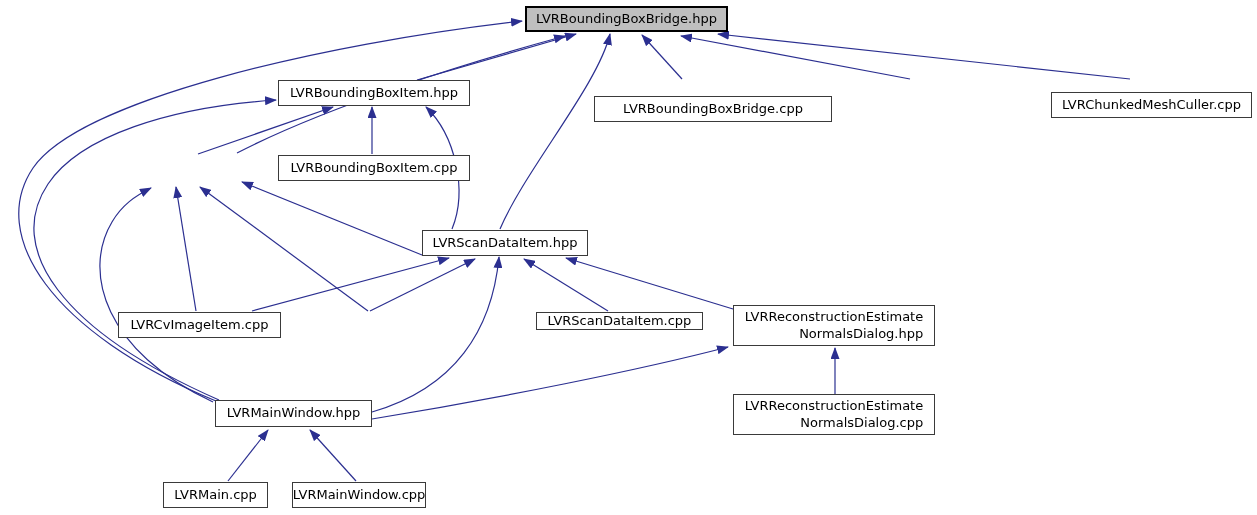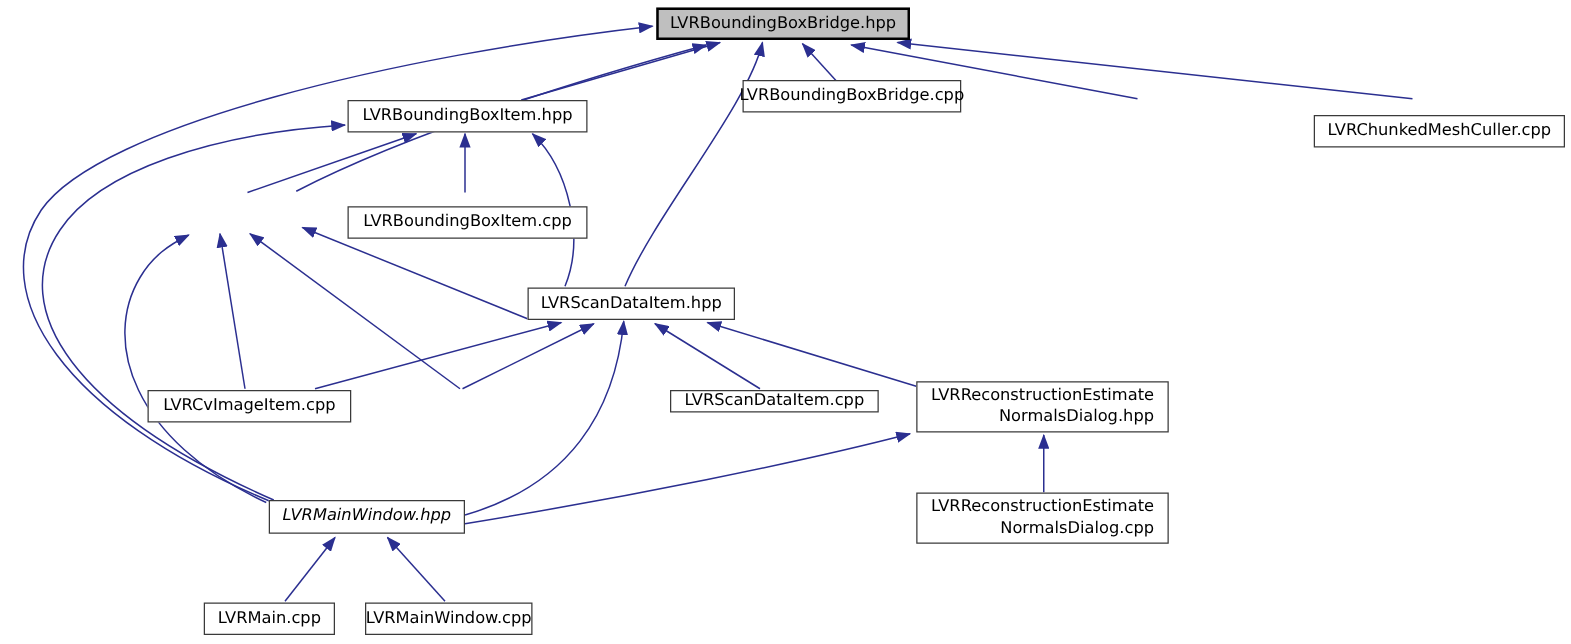--- a/index.html
+++ b/index.html
@@ -66,40 +66,40 @@
     <path class="edge" marker-end="url(#arrow)" d="M372,419 C500,398 640,370 728,347"></path>
     <path class="edge" marker-end="url(#arrow)" d="M835,394 L835,348"></path>
     <path class="edge" marker-end="url(#arrow)" d="M228,481 L268,430"></path>
     <path class="edge" marker-end="url(#arrow)" d="M356,481 L310,430"></path>
   </svg>
 
   <div class="node highlight" style="left:525px;top:6px;width:203px;height:26px;">LVRBoundingBoxBridge.hpp</div>
 
   <div class="node" style="left:278px;top:80px;width:192px;height:26px;">LVRBoundingBoxItem.hpp</div>
 
-  <div class="node" style="left:594px;top:64px;width:175px;height:26px;">LVRBoundingBoxBridge.cpp</div>
+  <div class="node" style="left:594px;top:96px;width:238px;height:26px;">LVRBoundingBoxBridge.cpp</div>
 
 
   <div class="node" style="left:1051px;top:80px;width:201px;height:26px;margin-top:12px;">LVRChunkedMeshCuller.cpp</div>
 
 
-  <div class="node" style="left:278px;top:165px;width:192px;height:26px;">LVRBoundingBoxItem.cpp</div>
+  <div class="node" style="left:278px;top:155px;width:192px;height:26px;">LVRBoundingBoxItem.cpp</div>
 
   <div class="node" style="left:422px;top:230px;width:166px;height:26px;">LVRScanDataItem.hpp</div>
 
   <div class="node" style="left:118px;top:312px;width:163px;height:26px;">LVRCvImageItem.cpp</div>
 
 
   <div class="node" style="left:536px;top:312px;width:167px;height:18px;">LVRScanDataItem.cpp</div>
 
   <div class="node" style="left:733px;top:305px;width:202px;height:41px;">LVRReconstructionEstimate
 NormalsDialog.hpp</div>
 
   <div class="node" style="left:733px;top:394px;width:202px;height:41px;">LVRReconstructionEstimate
 NormalsDialog.cpp</div>
 
-  <div class="node" style="left:215px;top:400px;width:157px;height:27px;font-style:italic;">LVRMainWindow.hpp</div>
+  <div class="node" style="left:215px;top:400px;width:157px;height:27px;">LVRMainWindow.hpp</div>
 
   <div class="node" style="left:163px;top:482px;width:105px;height:26px;">LVRMain.cpp</div>
 
   <div class="node" style="left:292px;top:482px;width:134px;height:26px;">LVRMainWindow.cpp</div>
 
 </div>
 
 </body></html>

